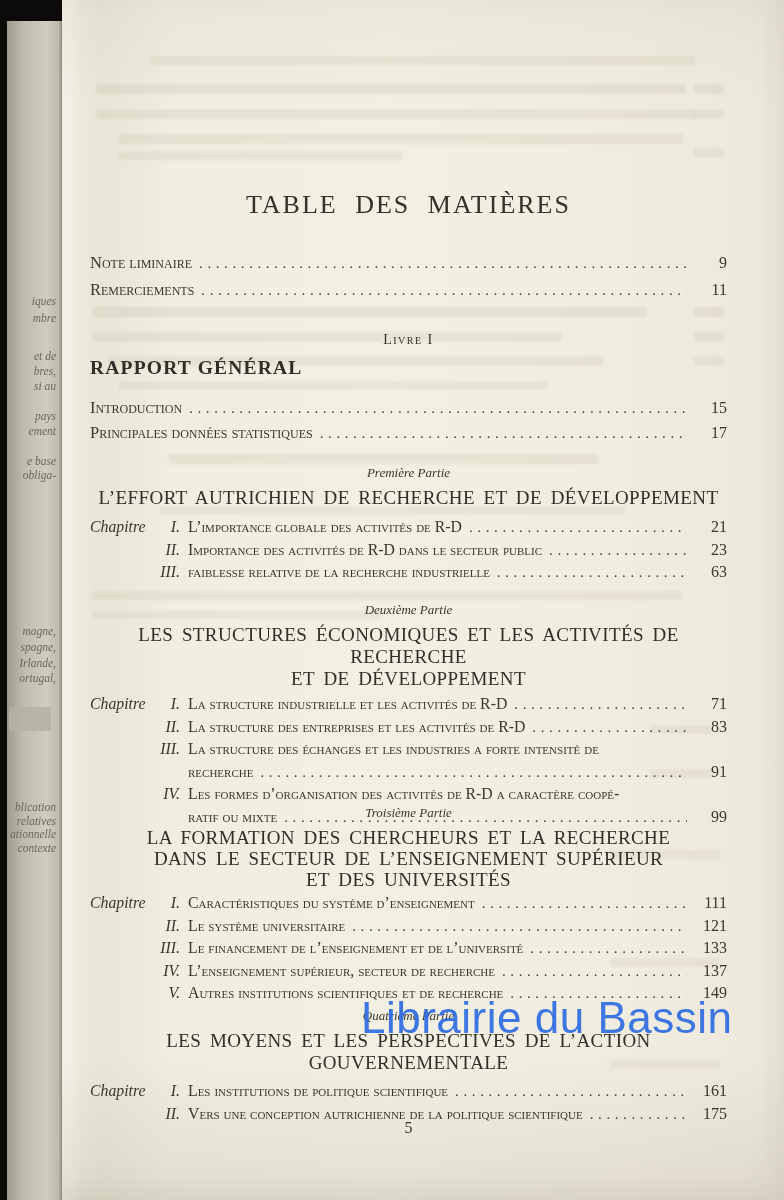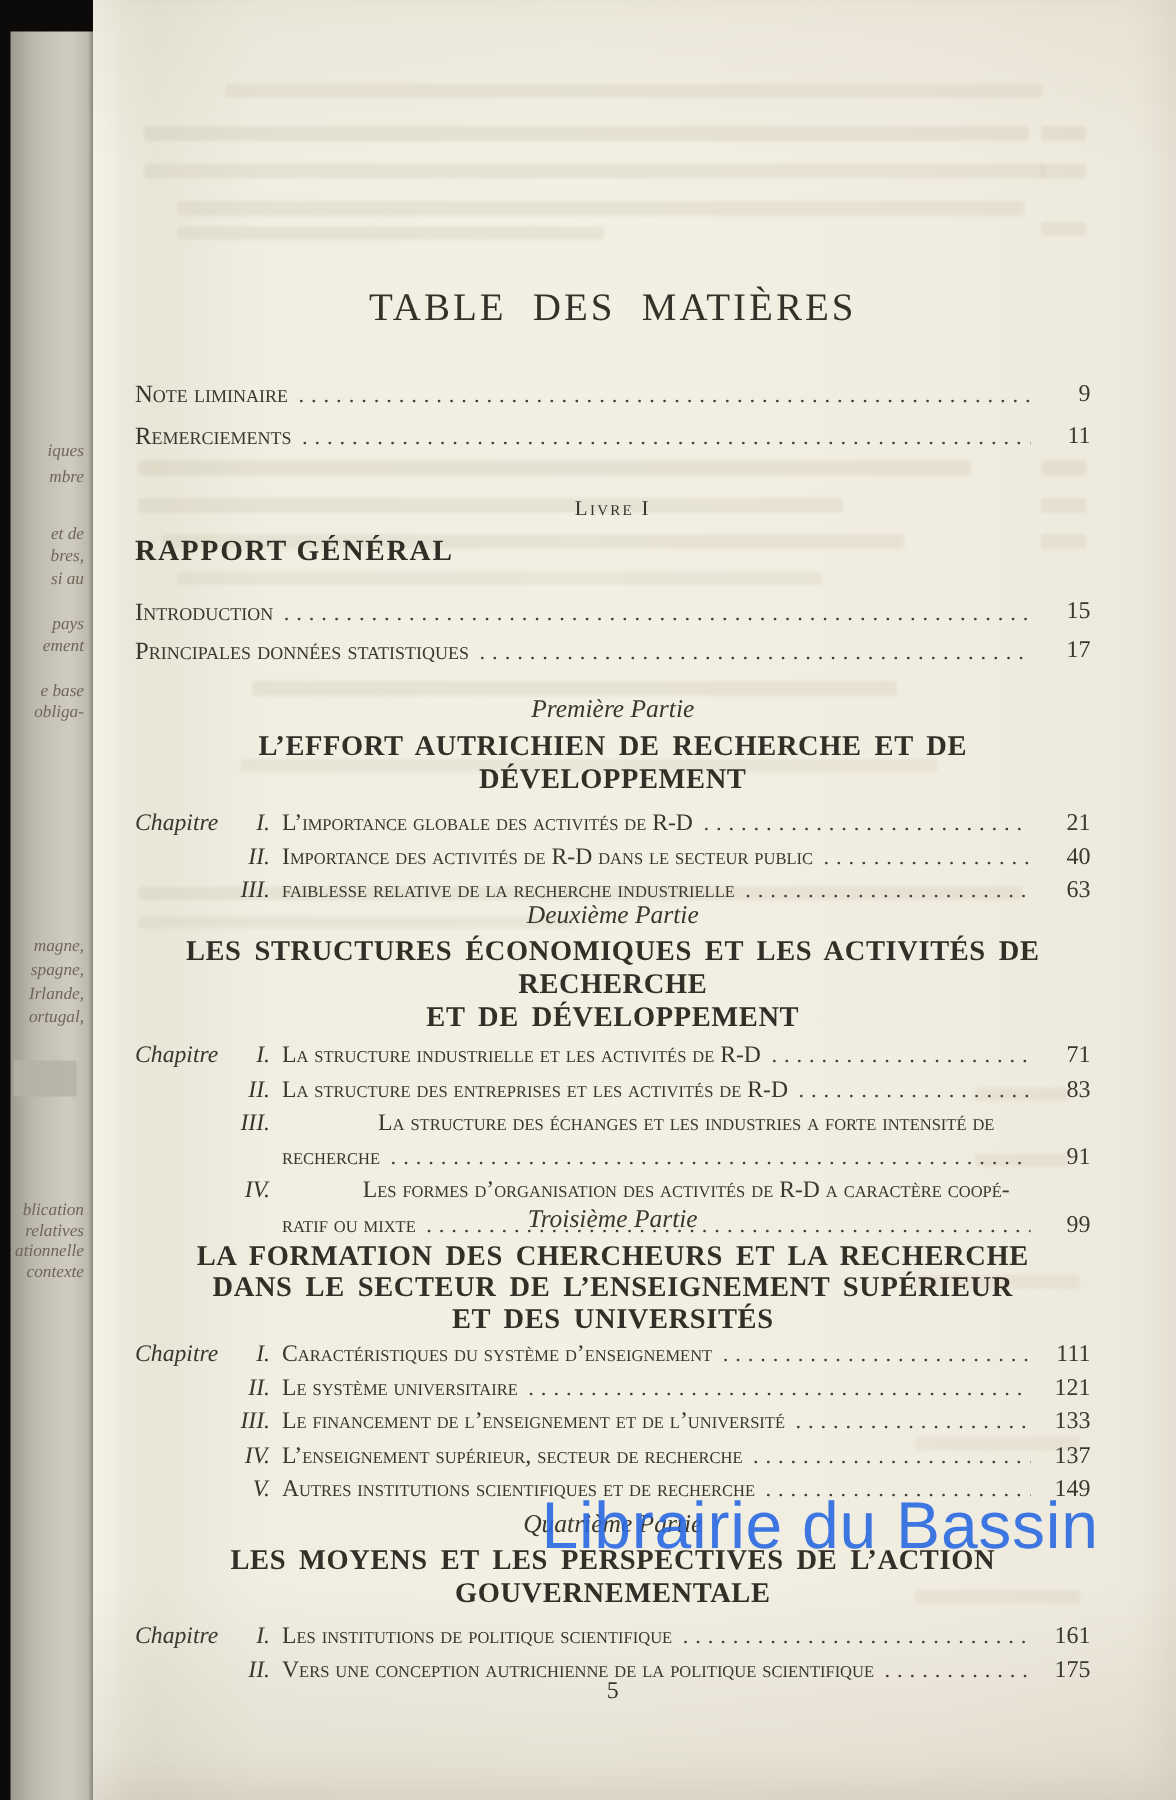--- a/index.html
+++ b/index.html
@@ -34,35 +34,35 @@
   .front{top:250px;}
   .front .srow{line-height:26.5px;font-size:16.5px;}
   .introsec{top:396px;}
   .introsec .srow{line-height:23.5px;font-size:16.5px;}
 
   .livre{top:329px;text-align:center;font-variant:small-caps;font-size:14px;
     line-height:22px;letter-spacing:1.5px;color:#36322b;}
   .rapport{top:355px;font-size:19.5px;line-height:26px;
     font-weight:bold;letter-spacing:1.2px;color:#322e27;}
 
-  .part-label{text-align:center;font-style:italic;font-size:17px;line-height:24px;
+  .part-label{text-align:center;font-style:italic;font-size:13px;line-height:24px;
     margin-bottom:2px;color:#3a362d;}
   .part-title{text-align:center;font-size:19px;line-height:22px;letter-spacing:.4px;
-    word-spacing:3.5px;color:#332f28;font-weight:bold;}
+    word-spacing:3.5px;color:#332f28;}
   .p1{top:461px;} .p2{top:598px;} .p3{top:801px;} .p4{top:1004px;}
   .p1 .chapters{margin-top:7px;} .p2 .chapters{margin-top:3px;}
   .p3 .part-title{line-height:21px;} .p3 .chapters{margin-top:2px;}
   .p4 .chapters{margin-top:6px;}
 
   .srow{display:flex;}
   .s-text{font-variant:small-caps;flex:none;}
   .crow{display:flex;line-height:22.5px;font-size:15.8px;}
   .c-label{width:60px;flex:none;font-style:italic;}
   .c-num{width:30px;flex:none;text-align:right;font-style:italic;margin-right:8px;}
-  .c-text{font-variant:small-caps;flex:none;text-align:center;}
+  .c-text{font-variant:small-caps;flex:none;}
   .c-text.wrapline{flex:1;}
   .leader{flex:1;overflow:hidden;white-space:nowrap;margin:0 4px 0 7px;color:#433f36;}
   .leader::after{content:"..................................................................................................";
     letter-spacing:4.6px;font-size:15px;}
   .c-page{width:36px;flex:none;text-align:right;font-variant:normal;font-size:16px;}
 
   .folio{top:1120px;text-align:center;font-size:16px;line-height:16px;color:#38342c;}
 
   .watermark{position:absolute;left:361px;top:992px;z-index:6;
     font-family:"Liberation Sans",sans-serif;font-size:44px;line-height:52px;
@@ -165,21 +165,21 @@
           <span class="c-num">I.</span>
           <span class="c-text">L’importance globale des activités de R-D</span>
           <span class="leader"></span>
           <span class="c-page">21</span>
         </div>
         <div class="crow">
           <span class="c-label"></span>
           <span class="c-num">II.</span>
           <span class="c-text">Importance des activités de R-D dans le secteur public</span>
           <span class="leader"></span>
-          <span class="c-page">40</span>
+          <span class="c-page">23</span>
         </div>
         <div class="crow">
           <span class="c-label"></span>
           <span class="c-num">III.</span>
           <span class="c-text">faiblesse relative de la recherche industrielle</span>
           <span class="leader"></span>
           <span class="c-page">63</span>
         </div>
       </div>
     </div>

